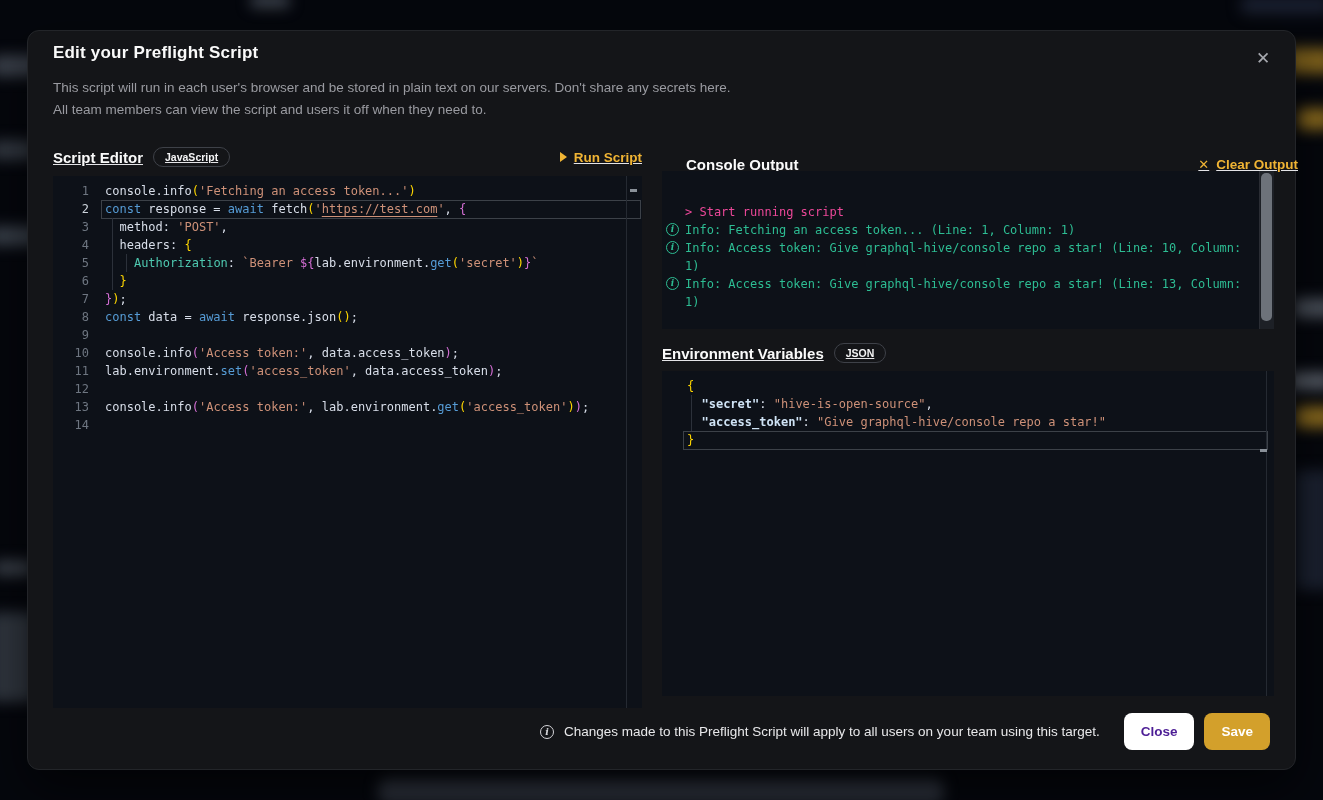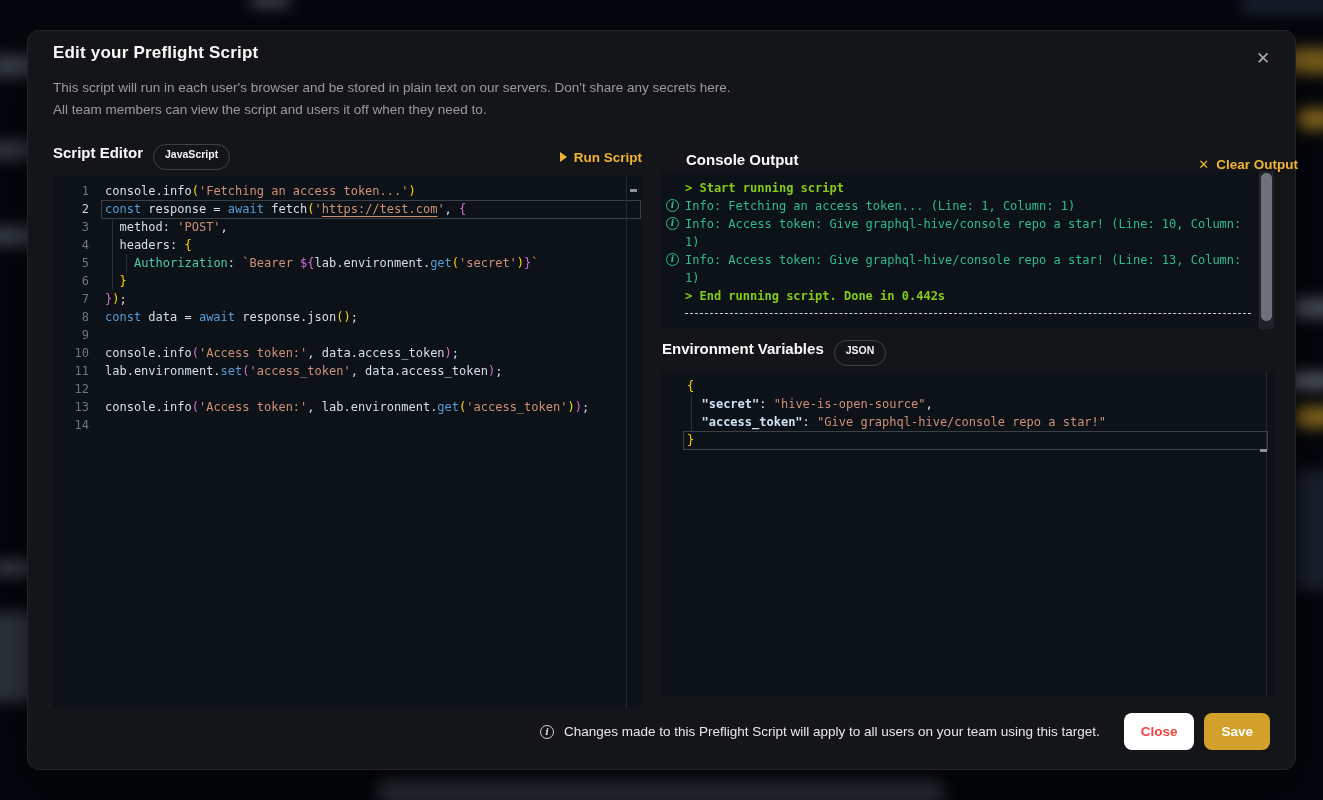--- a/index.html
+++ b/index.html
@@ -19,21 +19,21 @@
     background:#141518; border:1px solid #232529; border-radius:12px;
     box-shadow:0 18px 50px rgba(0,0,0,.6);
   }
   .close-x {
     position:absolute; right:18px; top:14px; width:28px; height:28px;
     color:#a6a8ae; font-size:17px; line-height:28px; text-align:center; cursor:pointer;
   }
   .dlg-title { position:absolute; left:25px; top:12px; font-size:17px; font-weight:700; color:#fafafa; letter-spacing:.2px; }
   .dlg-desc  { position:absolute; left:25px; top:46px; font-size:13.5px; line-height:22px; color:#9a9ba1; }
   
-  .sec-head { position:absolute; display:flex; height:26px; }
+  .sec-head { position:absolute; display:flex; align-items:center; height:26px;text-decoration:underline; }
   .sec-title { font-size:15px; font-weight:700; color:#fafafa; }
   .pill {
     margin-left:10px; border:1px solid #3e4148; border-radius:999px;
     padding:3px 11px; font-size:10.5px; font-weight:700; color:#f4f4f5;
   }
   .head-action {
     margin-left:auto; display:flex; align-items:center; gap:7px;
     color:#f0b434; font-size:13.5px; font-weight:600; cursor:pointer;
   }
   .play-tri { width:0; height:0; border-left:7px solid #f0b434; border-top:5px solid transparent; border-bottom:5px solid transparent; }
@@ -56,21 +56,21 @@
   .tok-m { color:#d670d6; }
   .tok-y { color:#ffd700; }
   .tok-j { color:#cfe3f5; font-weight:700; }
   .cur-line { position:absolute; border:1px solid #3c4148; height:19px; }
   .hairline { position:absolute; top:0; bottom:0; width:1px; background:#252a32; }
   .ruler-dash { position:absolute; width:7px; height:3px; background:#8a9199; }
   .indent-guide { position:absolute; width:1px; background:#2c313a; }
   
   .console-body { position:absolute; left:0; top:8px; right:20px; }
   .console-entry { position:relative; padding-left:23px; width:590px; }
-  .console-entry.plain { color:#84cc16; font-weight:700; }
+  .console-entry.plain { color:#ec4899; font-weight:400;margin-top:24px; }
   .console-entry.info  { color:#2dbd93; }
   .icon-info-circ {
     position:absolute; left:4px; top:2px; width:13px; height:13px;
     border:1.2px solid currentColor; border-radius:50%;
     font:italic 700 9px/11px "DejaVu Serif", serif; text-align:center;
   }
   .console-sep { margin:8px 0 0 23px; width:566px; border-top:1.6px dashed #ced3d9; }
   .sb-track { position:absolute; right:0; top:0; bottom:0; width:15px; background:#1d2026; border-left:1px solid #2a2d34; }
   .sb-thumb { position:absolute; right:2px; top:2px; width:11px; height:148px; border-radius:5px; background:#6d727a; }
   
@@ -78,21 +78,21 @@
     position:absolute; right:25px; top:682px; height:37px;
     display:flex; align-items:center; gap:24px;
   }
   .notice { display:flex; align-items:center; gap:10px; color:#e8e8ea; font-size:13.5px; }
   .icon-info-gray {
     width:14px; height:14px; border:1.2px solid #d4d4d8; border-radius:50%; color:#d4d4d8;
     font:italic 700 9.5px/12px "DejaVu Serif", serif; text-align:center; flex:0 0 14px;
   }
   .btn { border:none; border-radius:8px; height:37px; padding:0 17px; font-family:"Liberation Sans",sans-serif;
          font-size:13.5px; font-weight:600; cursor:pointer; }
-  .btn-close { background:#ffffff; color:#ef4444; margin-right:-14px; }
+  .btn-close { background:#ffffff; color:#4c1d95; margin-right:-14px; }
   .btn-save  { background:#d3a02b; color:#ffffff; }
 </style>
 </head>
 <body>
 
 <div>
   <div class="bgshape" style="left:-8px;top:55px;width:48px;height:22px;background:#3b414b;"></div>
   <div class="bgshape" style="left:-8px;top:140px;width:44px;height:20px;background:#343a43;"></div>
   <div class="bgshape" style="left:-10px;top:226px;width:50px;height:20px;background:#39404a;"></div>
   <div class="bgshape" style="left:-6px;top:560px;width:40px;height:16px;background:#3a4049;"></div>

